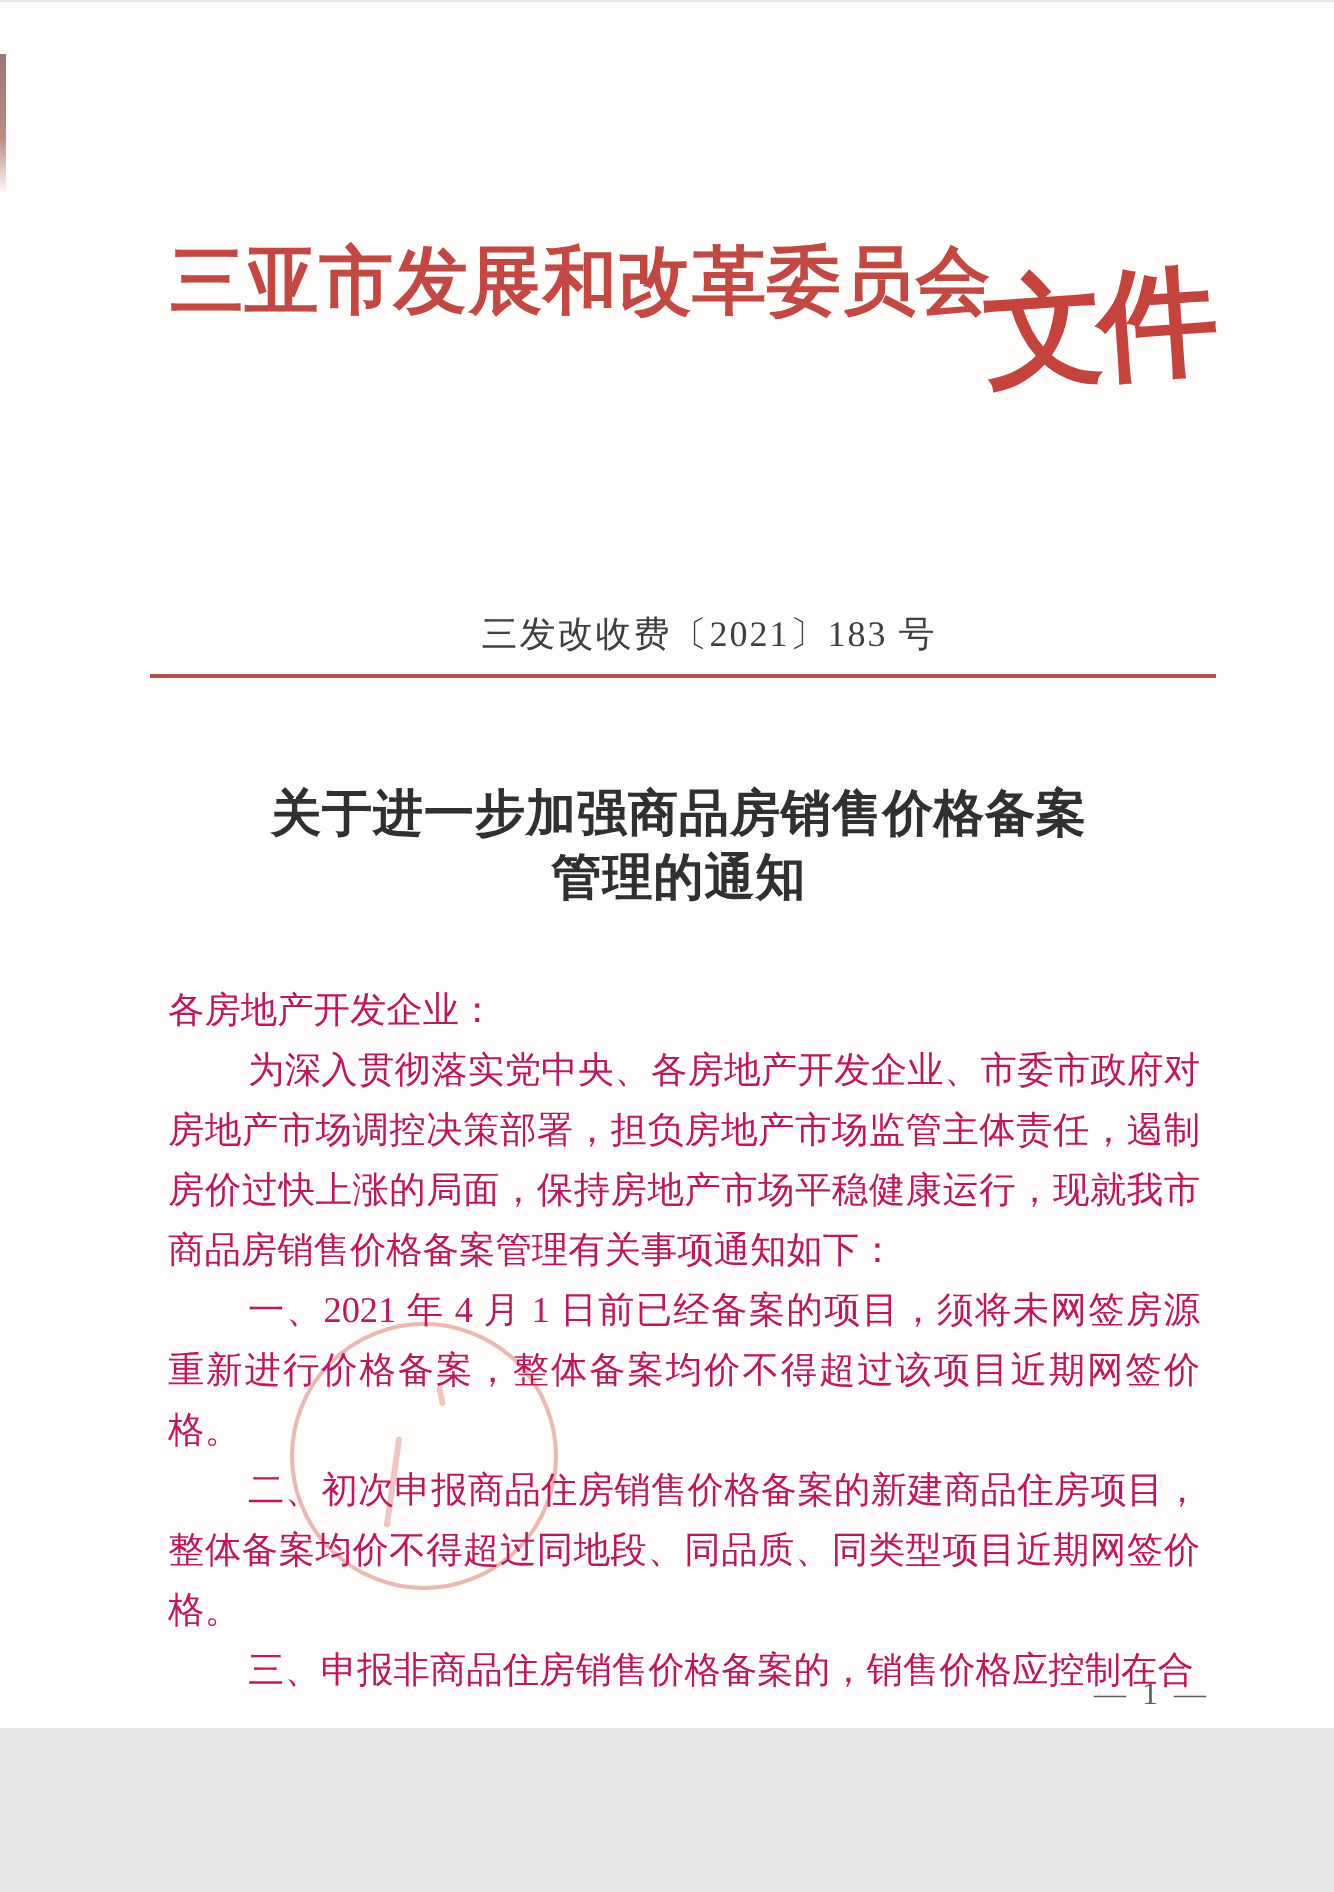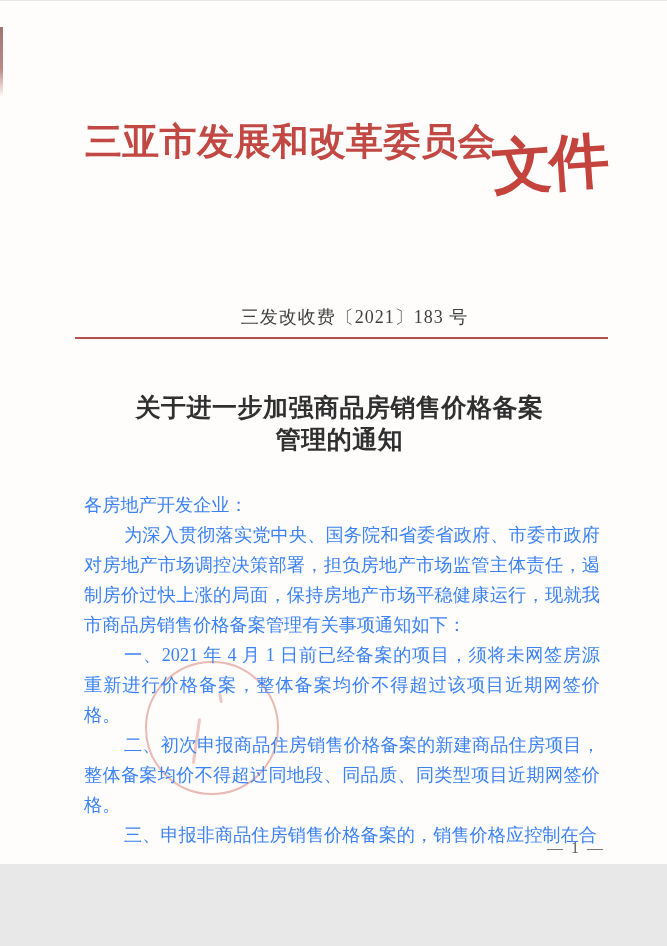--- a/index.html
+++ b/index.html
@@ -58,21 +58,21 @@
     text-align:center;
     transform:translateX(6px);
     color:#303030;
     font-weight:bold;
     font-size:25px;line-height:32px;
     letter-spacing:0.5px;
   }
   
   .body-text{
     position:absolute;left:84px;top:489px;width:516px;
-    color:#3b82f6;
+    color:#be185d;
     font-size:18.2px;line-height:30px;
     text-align:justify;
     word-break:break-all;
     z-index:2;
   }
   .body-text p{margin:0;text-indent:2.2em;}
   .body-text p.salutation{text-indent:0;}
   
   .stamp{
     position:absolute;left:145px;top:660px;
@@ -111,21 +111,21 @@
 
   <div class="red-rule"></div>
 
   <div class="doc-title">
     <div>关于进一步加强商品房销售价格备案</div>
     <div>管理的通知</div>
   </div>
 
   <div class="body-text">
     <p class="salutation">各房地产开发企业：</p>
-    <p>为深入贯彻落实党中央、国务院和省委省政府、市委市政府对房地产市场调控决策部署，担负房地产市场监管主体责任，遏制房价过快上涨的局面，保持房地产市场平稳健康运行，现就我市商品房销售价格备案管理有关事项通知如下：</p>
+    <p>为深入贯彻落实党中央、各房地产开发企业、市委市政府对房地产市场调控决策部署，担负房地产市场监管主体责任，遏制房价过快上涨的局面，保持房地产市场平稳健康运行，现就我市商品房销售价格备案管理有关事项通知如下：</p>
     <p>一、2021 年 4 月 1 日前已经备案的项目，须将未网签房源重新进行价格备案，整体备案均价不得超过该项目近期网签价格。</p>
     <p>二、初次申报商品住房销售价格备案的新建商品住房项目，整体备案均价不得超过同地段、同品质、同类型项目近期网签价格。</p>
     <p>三、申报非商品住房销售价格备案的，销售价格应控制在合</p>
   </div>
 
   <div class="stamp">
     <span class="stamp-mark m1"></span>
     <span class="stamp-mark m2"></span>
   </div>
 

